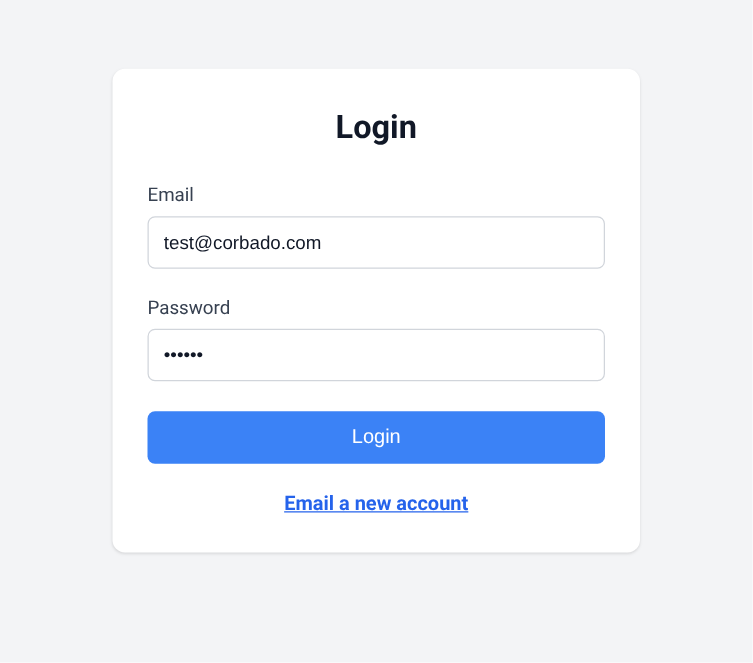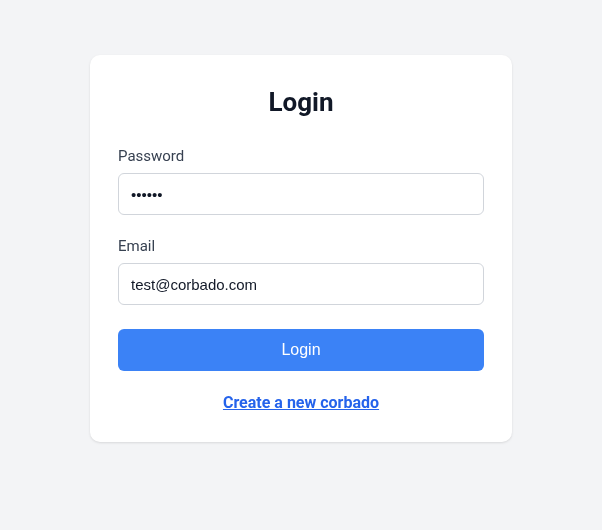--- a/index.html
+++ b/index.html
@@ -77,27 +77,27 @@
       cursor: pointer;
     }
   </style>
 </head>
 <body>
 
 <div class="card">
   <h1 class="title">Login</h1>
 
   <div class="form-group">
-    <label class="label">Password</label>
-    <input type="password" class="input" value="••••••" style="">
+    <label class="label">Email</label>
+    <input type="text" class="input" value="test@corbado.com" style="">
   </div>
 
   <div class="form-group">
-    <label class="label">Email</label>
-    <input type="text" class="input" value="test@corbado.com" style="">
+    <label class="label">Password</label>
+    <input type="password" class="input" value="••••••" style="">
   </div>
 
   <button class="btn-primary">Login</button>
 
   <div class="link-row">
-    <a class="link">Create a new corbado</a>
+    <a class="link">Email a new account</a>
   </div>
 </div>
 
 </body></html>

